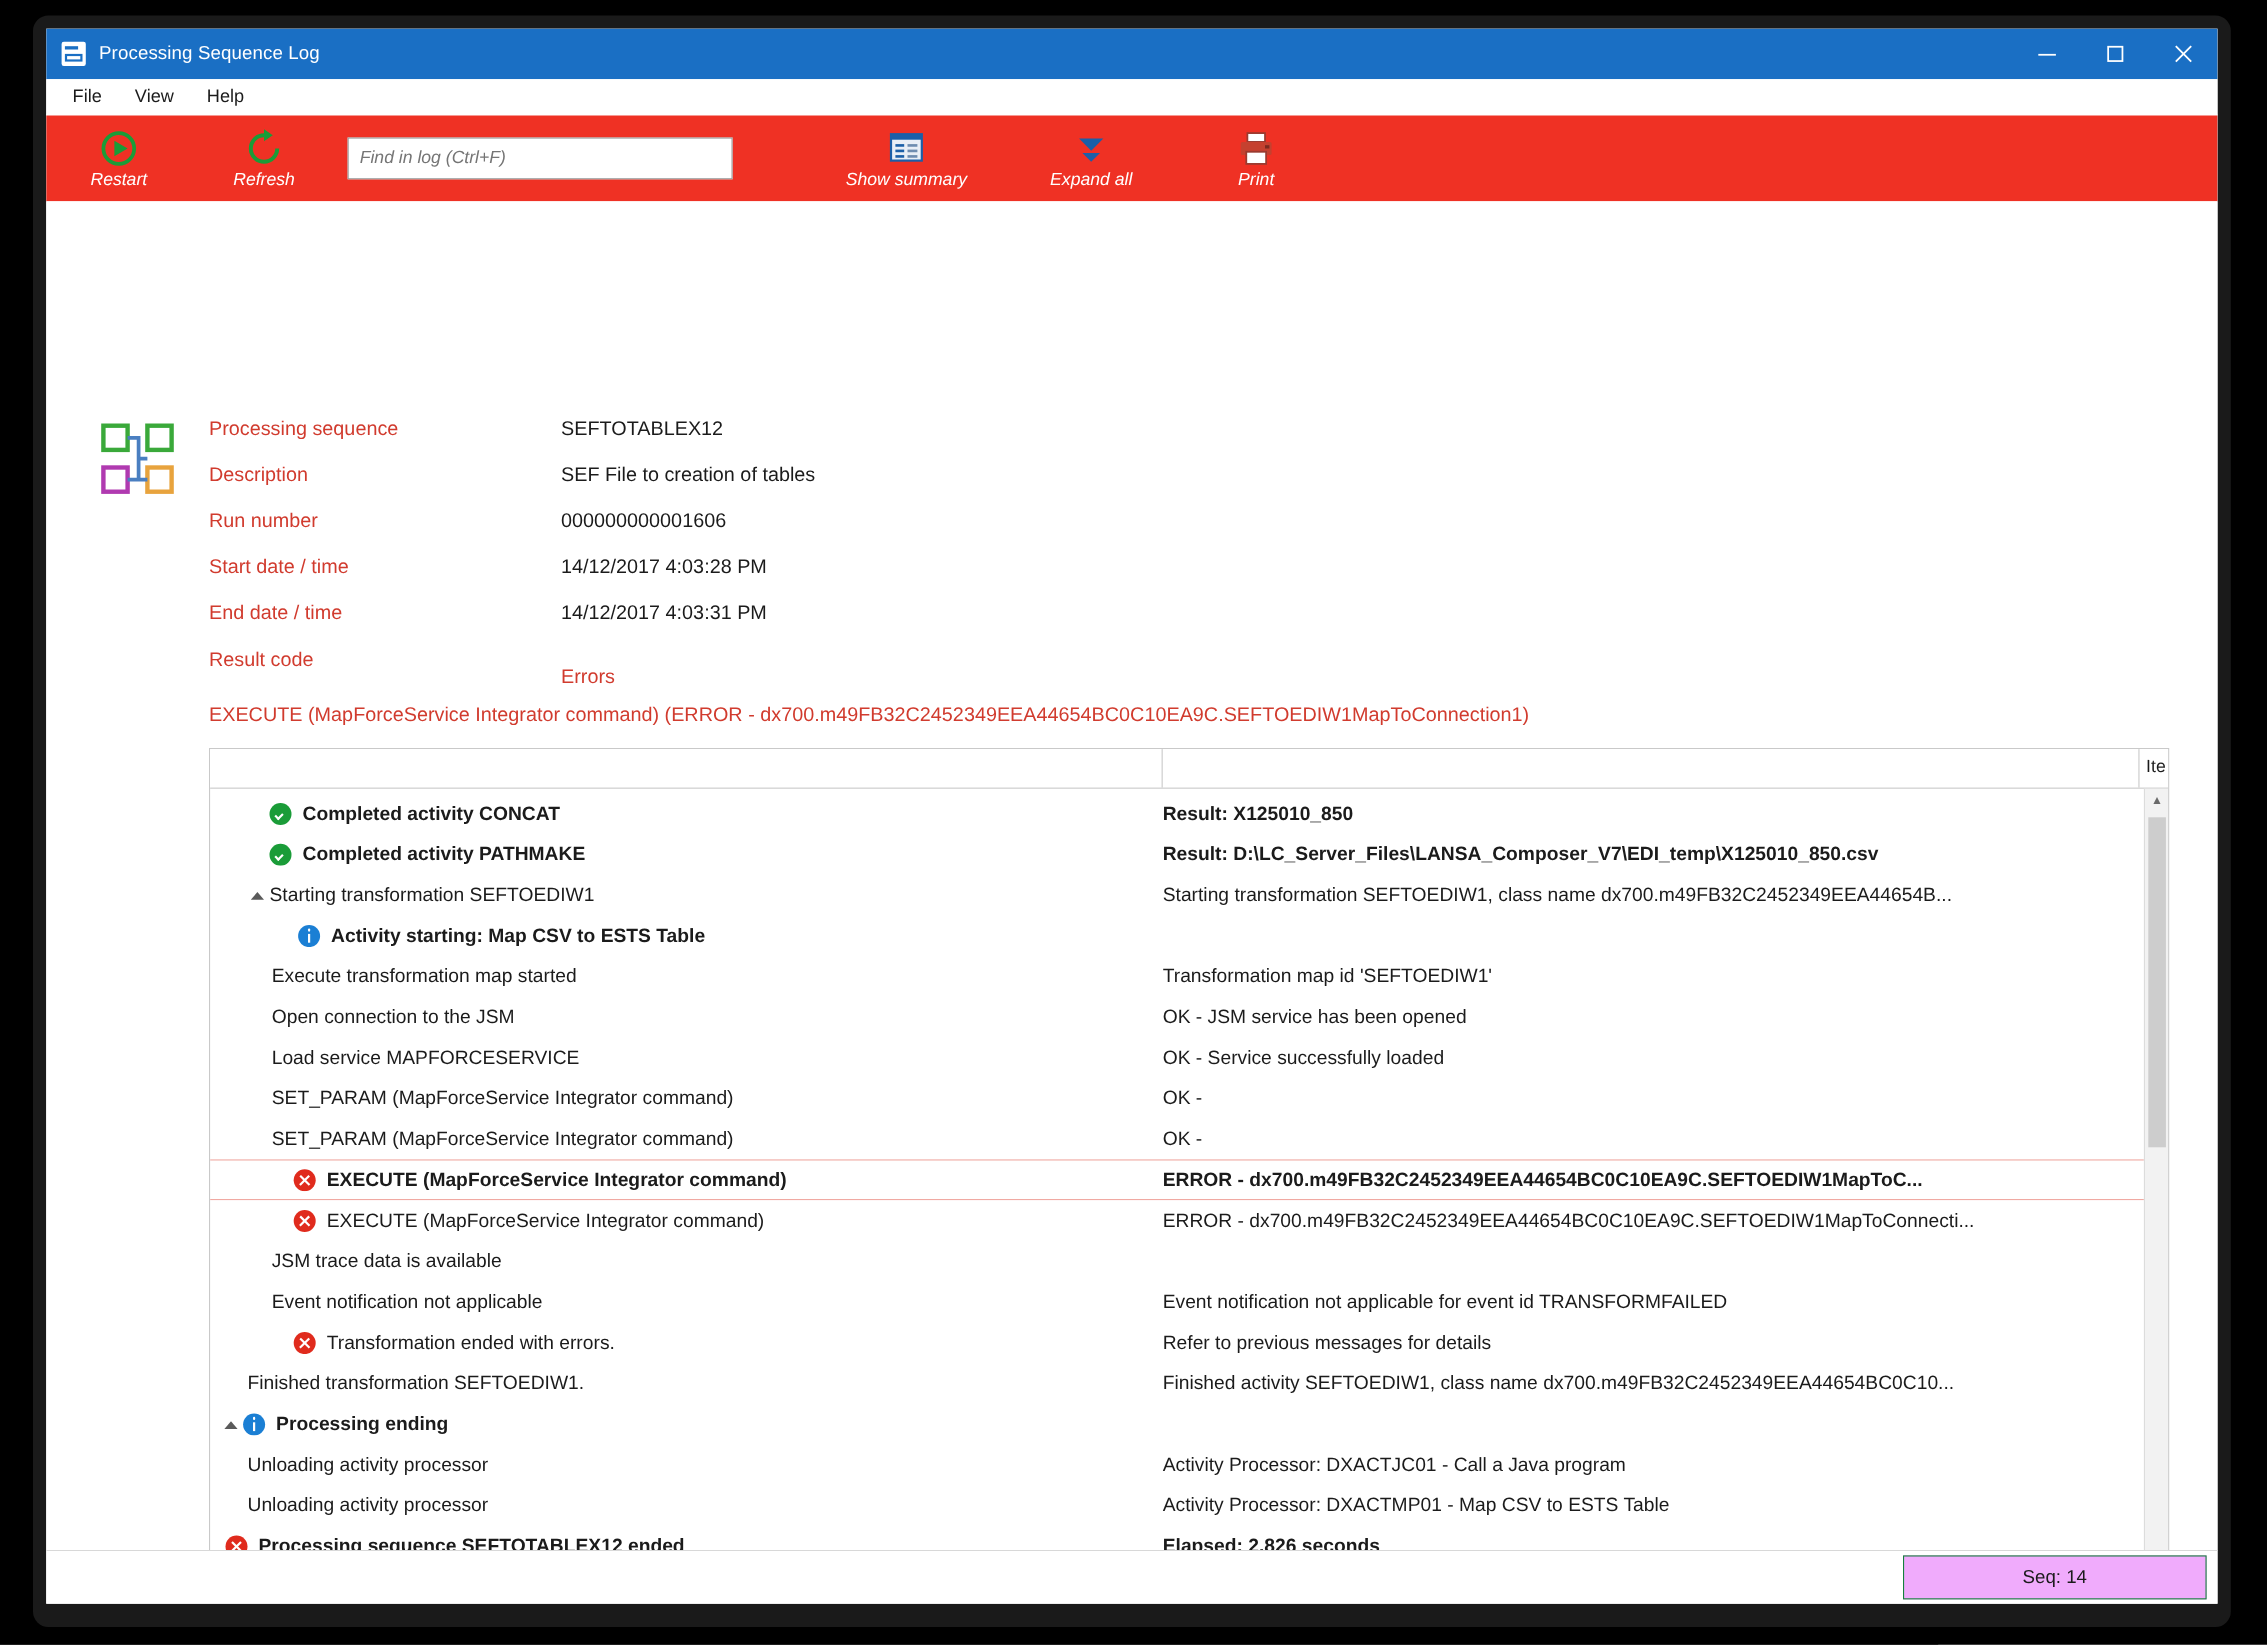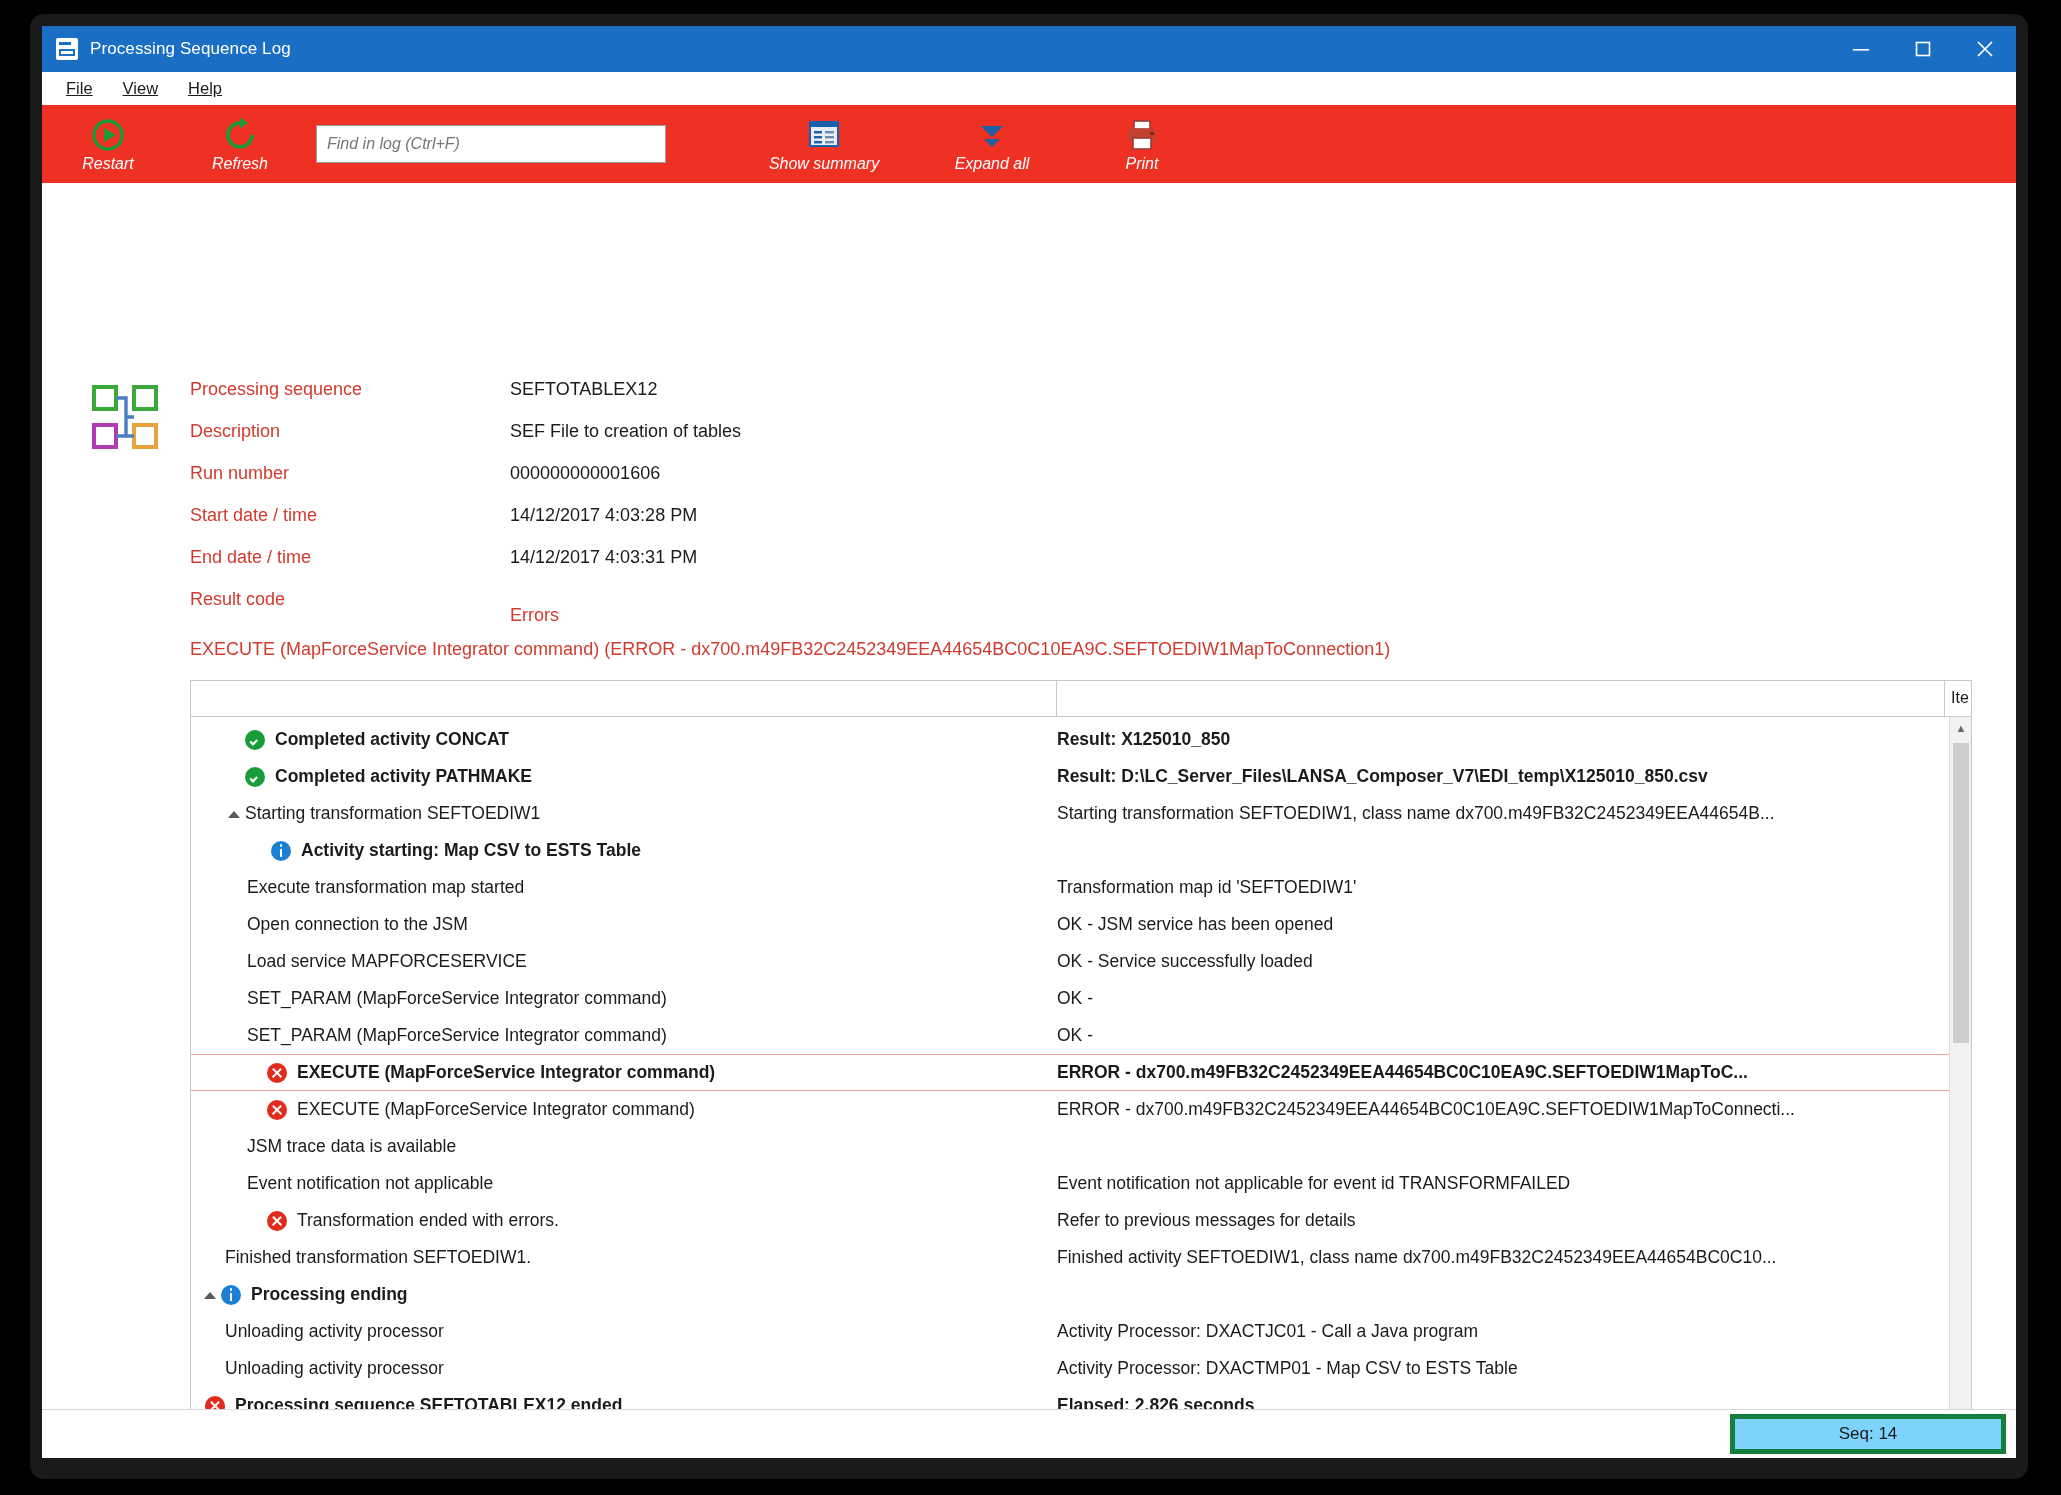--- a/index.html
+++ b/index.html
@@ -87,21 +87,20 @@
     padding-left: 24px;
     flex: none;
     border-bottom: 1px solid #ffffff;
   }
   .menu-item {
     font-size: 16.5px;
     color: #1b1b1b;
     margin-right: 30px;
   }
   .menu-item span.u {
-    text-decoration: underline;
   }
   
   #toolbar {
     height: 78px;
     background: #ef3124;
     display: flex;
     align-items: center;
     flex: none;
     position: relative;
   }
@@ -360,22 +359,22 @@
     border-top: 1px solid #d8d8d8;
     display: flex;
     align-items: center;
     justify-content: flex-end;
     flex: none;
   }
   #seq-panel {
     width: 276px;
     height: 40px;
     margin-right: 10px;
-    background: #7dd3fc;
-    border: 5px solid #15803d;
+    background: #f0abfc;
+    border: 1px solid #15803d;
     box-sizing: border-box;
     display: flex;
     align-items: center;
     justify-content: center;
     font-size: 17px;
     color: #1b1b1b;
   }
 </style>
 </head>
 <body>

